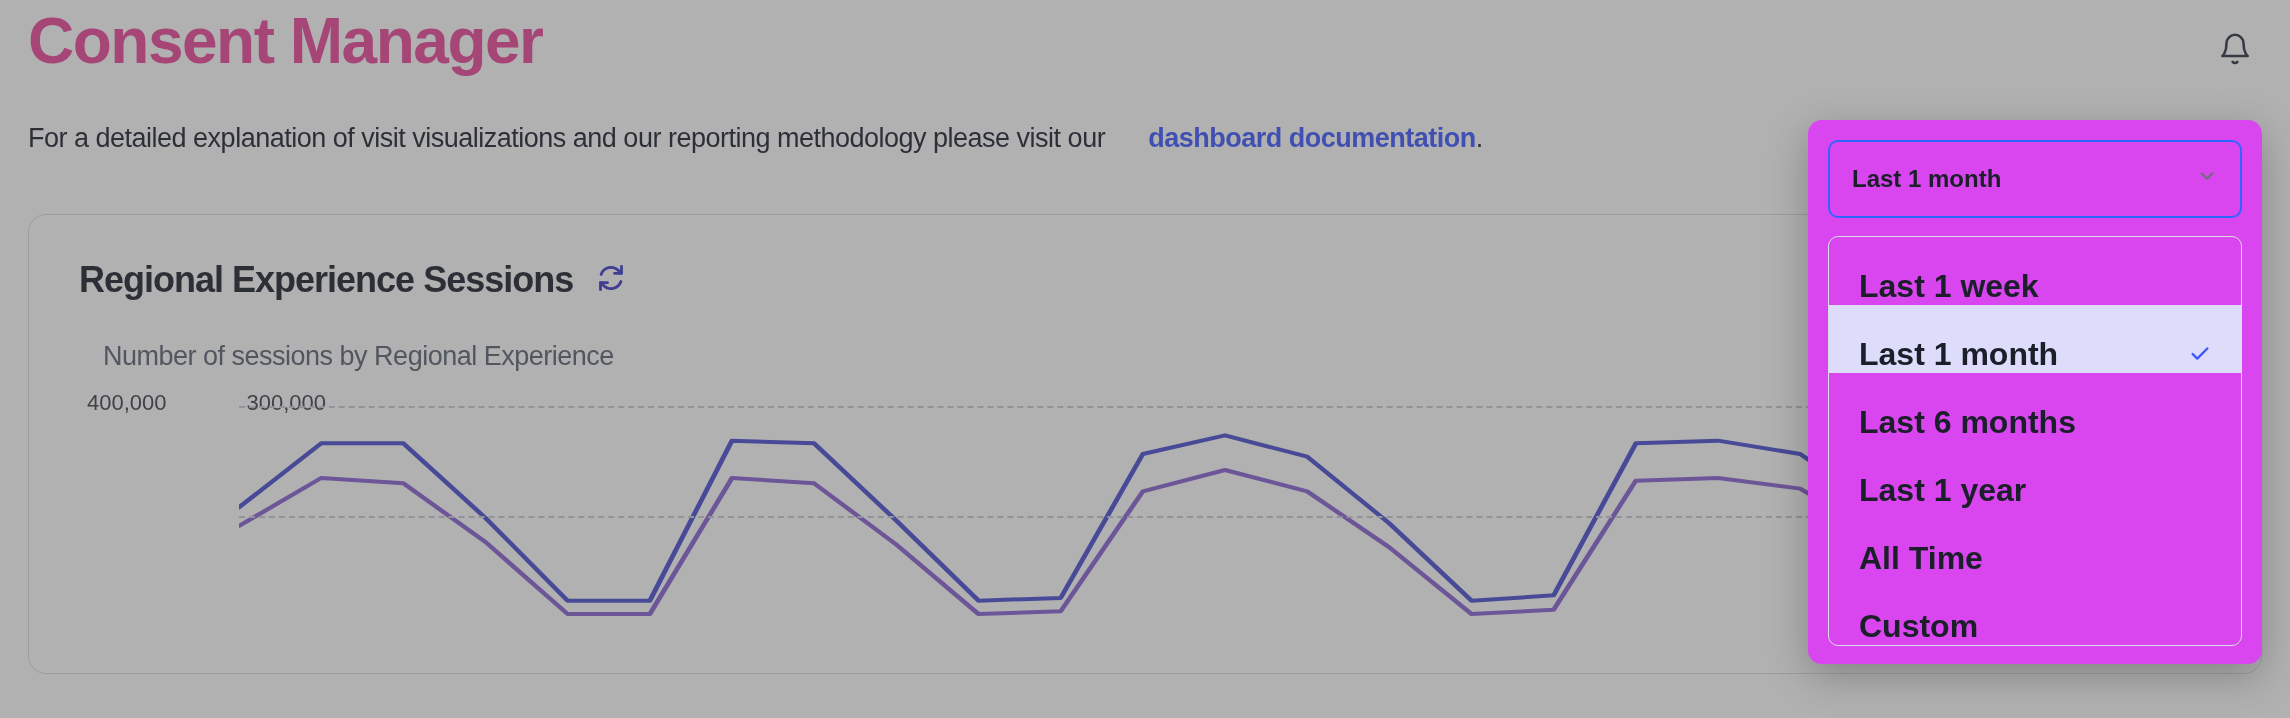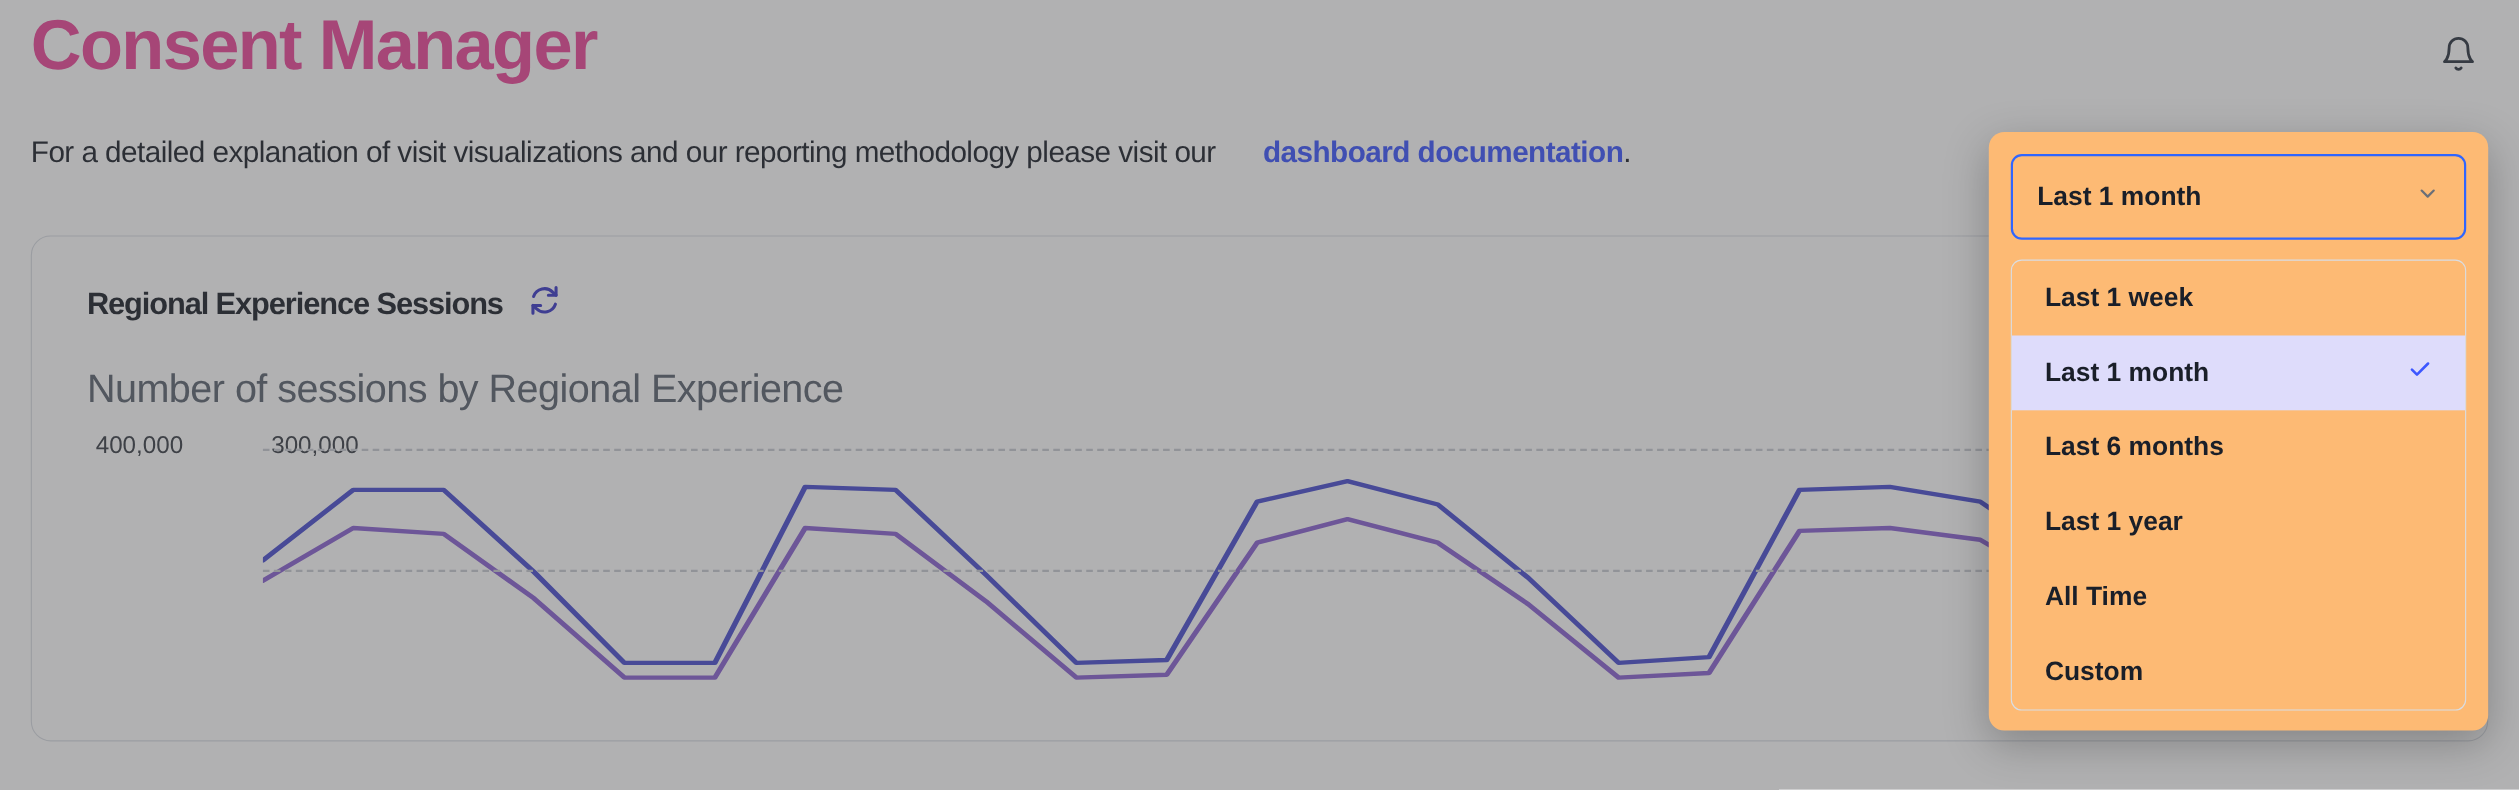--- a/index.html
+++ b/index.html
@@ -54,31 +54,32 @@
     padding: 44px 50px 0 50px;
     height: 460px;
     overflow: hidden;
   }
   .card-title-row {
     display: flex;
     align-items: center;
     gap: 24px;
   }
   .card-title {
-    font-size: 28px;
+    font-size: 36px;
     font-weight: 800;
     letter-spacing: -1px;
     color: #1a1f29;
   }
   .refresh-icon { color: #3b39c8; }
   .card-sub {
     margin-top: 40px;
-    font-size: 36px;
+    font-size: 27px;
     letter-spacing: -0.5px;
     color: #5c6470;
+    margin-left: 24px;
   }
   .chart-area {
     position: relative;
     margin-top: 18px;
     height: 260px;
   }
   .y-labels {
     position: absolute;
     left: 8px;
     top: 0;
@@ -111,21 +112,21 @@
     z-index: 30;
   }
 
   
   .popover {
     position: absolute;
     z-index: 40;
     top: 120px;
     right: 28px;
     width: 454px;
-    background: #fdba74;
+    background: #d946ef;
     border-radius: 14px;
     box-shadow: 0 12px 40px rgba(0,0,0,0.25);
     padding: 20px 20px 18px 20px;
   }
   .select-box {
     border: 2px solid #2f66ff;
     border-radius: 10px;
     height: 78px;
     display: flex;
     align-items: center;
@@ -139,24 +140,24 @@
   .select-box .chev { color: #6a6f78; }
   .options {
     margin-top: 18px;
     border: 1.5px solid #d9dde3;
     border-radius: 10px;
     overflow: hidden;
   }
   .option {
     height: 68px;
     display: flex;
-    align-items: center;
+    align-items: flex-end;
     justify-content: space-between;
     padding: 0 30px;
-    font-size: 24px;
+    font-size: 32px;
     font-weight: 700;
     color: #1a1f29;
     cursor: pointer;
   }
   .option.selected {
     background: #dedcfb;
   }
   .option .check { color: #3d57ff; }
 
   svg.lines path {

